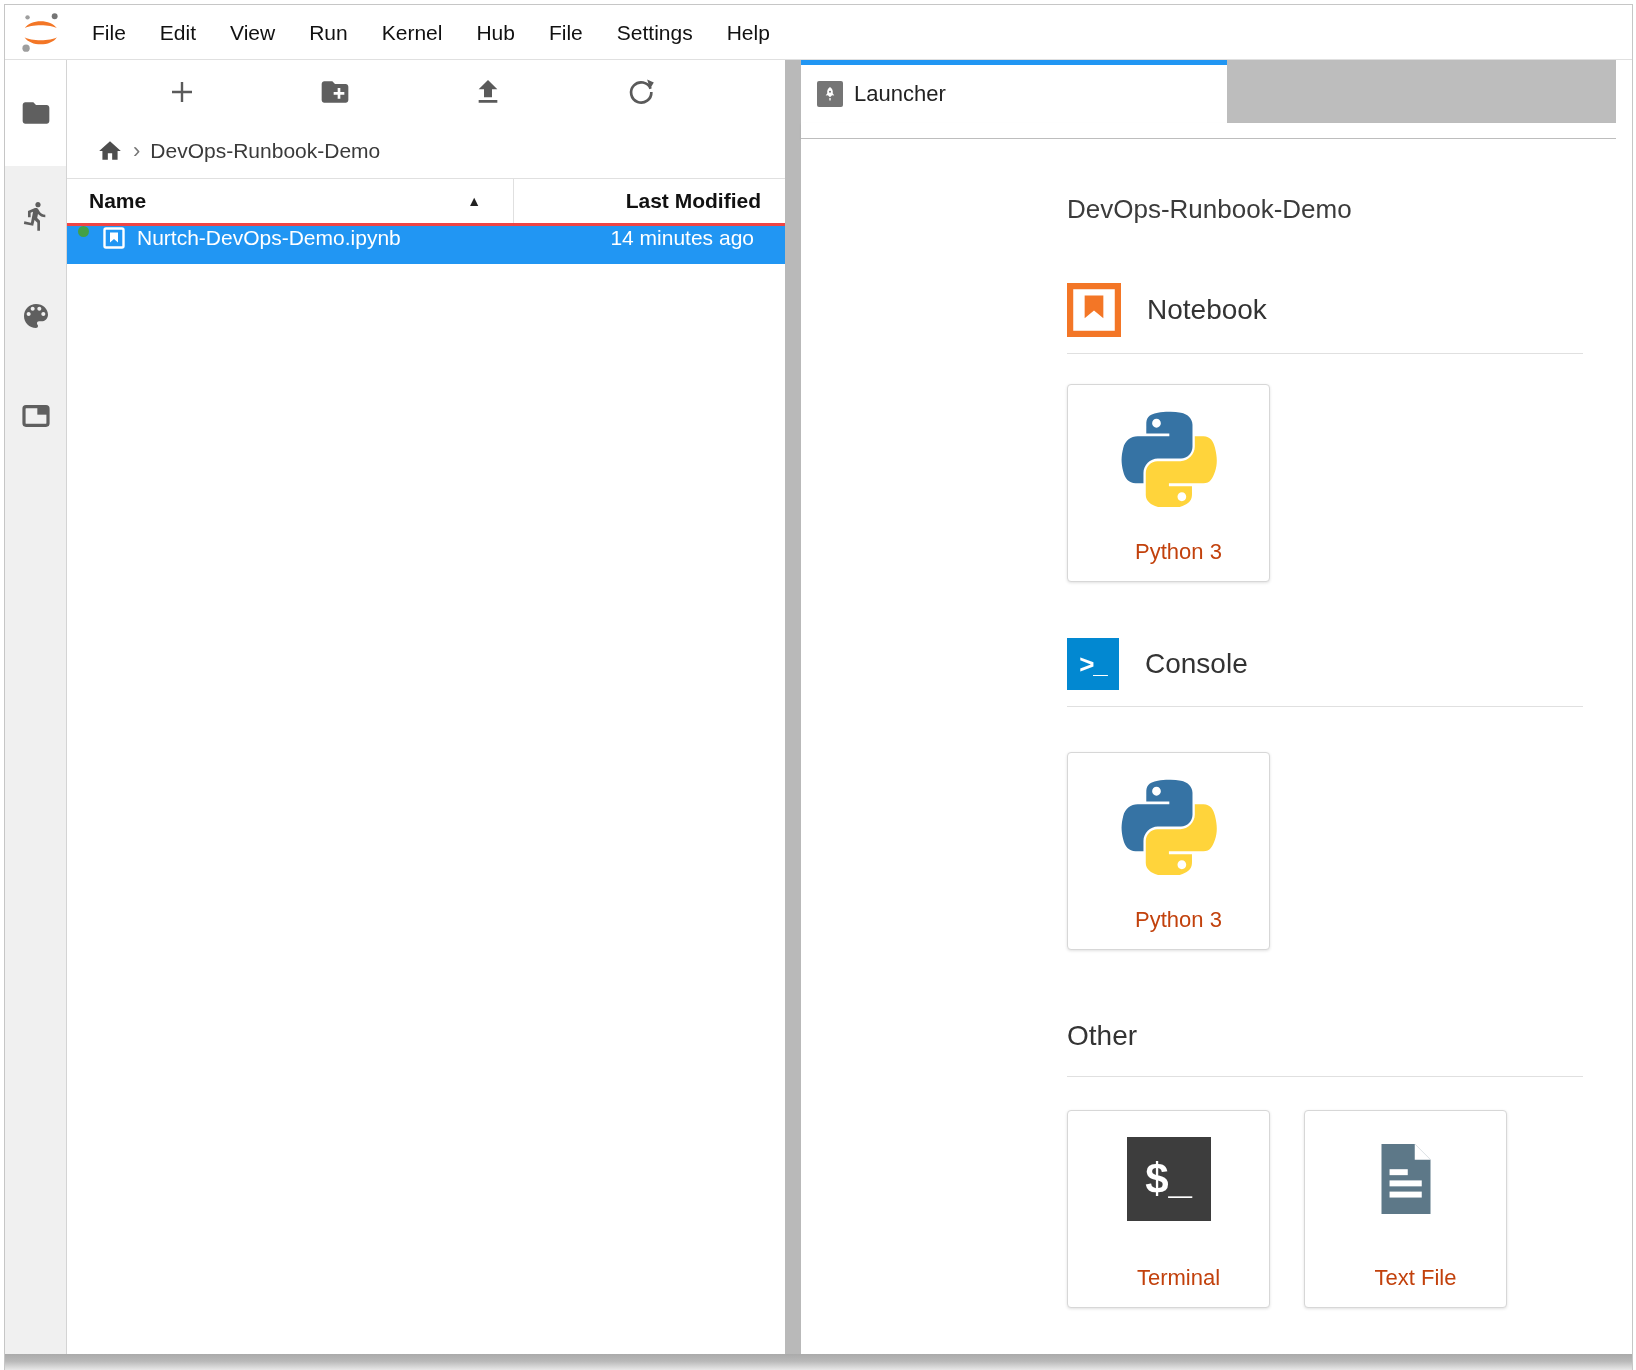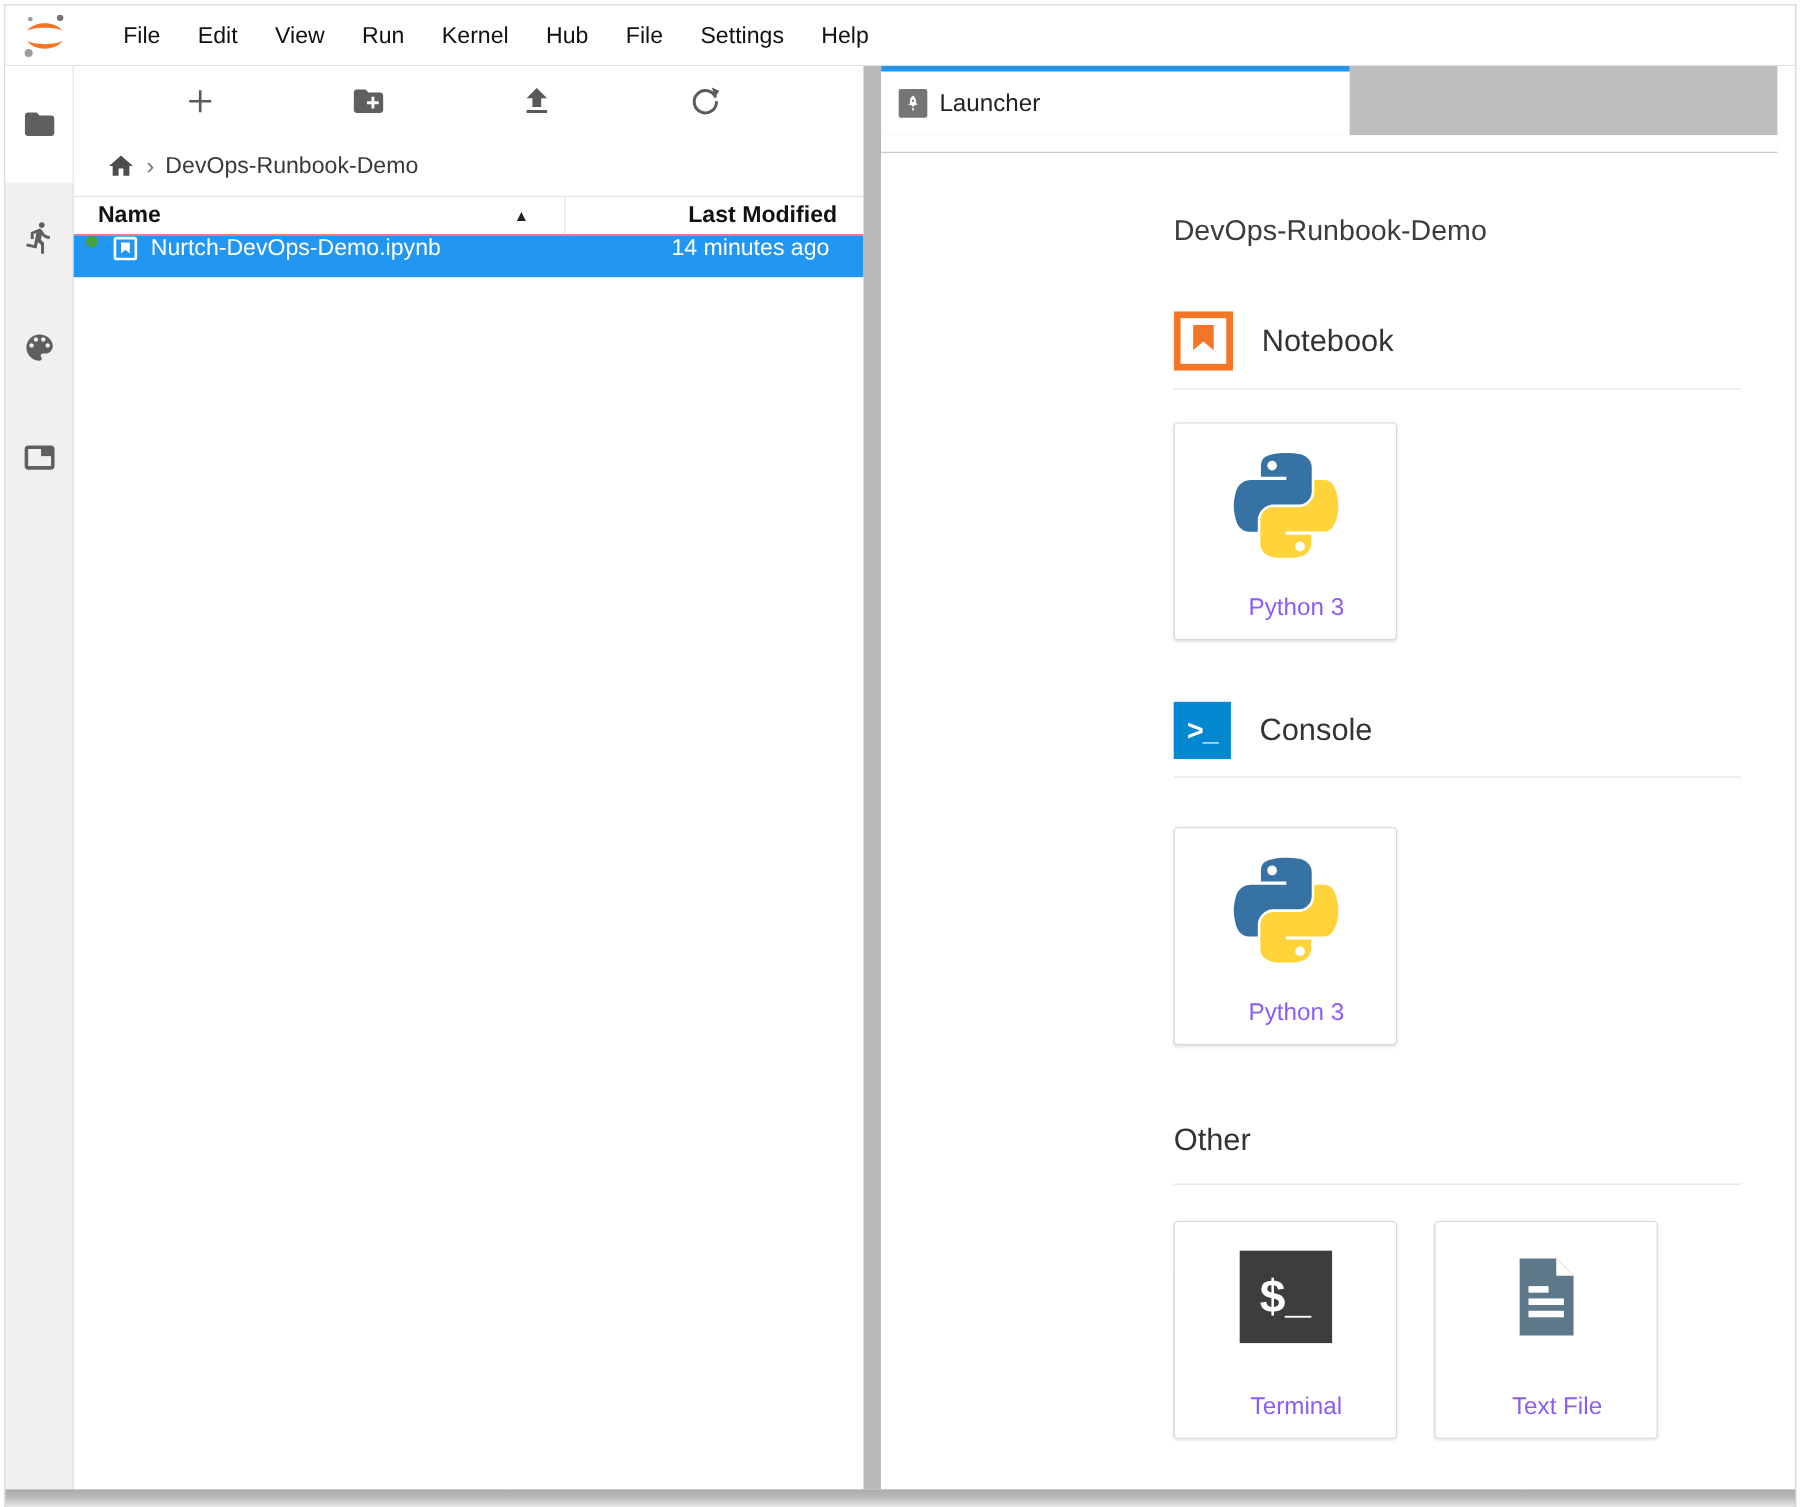--- a/index.html
+++ b/index.html
@@ -11,21 +11,21 @@
     color:#1a1a1a; overflow:hidden;
   }
   .window {
     position:absolute; left:4px; top:4px; right:3px; bottom:0;
     border:1px solid #c6c6c6; border-bottom:none;
     display:flex; flex-direction:column; background:#fff;
   }
   
   .menubar {
     height:55px; display:flex; align-items:center;
-    border-bottom:1px solid #e0e0e0; background:#fff; flex:0 0 auto;gap:20px;
+    border-bottom:1px solid #e0e0e0; background:#fff; flex:0 0 auto;
   }
   .logo { width:46px; height:46px; margin-left:12px; display:flex; align-items:center; justify-content:center; }
   .menu-items { display:flex; margin-left:12px; }
   .menu-item {
     padding:0 17px; font-size:21px; color:#111; cursor:default; line-height:55px;
   }
   
   .main { flex:1 1 auto; display:flex; min-height:0; }
   
   .activitybar {
@@ -34,21 +34,21 @@
   }
   .activity-item { height:100px; display:flex; align-items:center; justify-content:center; }
   .activity-item.active { height:106px; background:#ffffff; }
   
   .filebrowser { width:718px; background:#fff; flex:0 0 auto; display:flex; flex-direction:column; }
   .fb-toolbar { height:64px; display:flex; align-items:center; padding-left:97px; gap:117px; }
   .fb-toolbar .tb-btn { width:36px; height:36px; display:flex; align-items:center; justify-content:center; }
   .breadcrumb { height:54px; display:flex; align-items:center; padding-left:30px; font-size:21px; color:#3a3a3a; }
   .breadcrumb .crumb-sep { margin:0 10px; color:#777; font-size:22px; }
   .fb-header {
-    height:36px; border-top:1px solid #e0e0e0; border-bottom:1px solid #ef4444;
+    height:48px; border-top:1px solid #e0e0e0; border-bottom:3px solid #ef4444;
     display:flex; align-items:center; font-weight:bold; font-size:21px; color:#111;gap:16px;
   }
   .col-name { width:447px; display:flex; align-items:center; padding-left:22px; border-right:1px solid #e0e0e0; height:100%; }
   .col-name .sort { margin-left:auto; margin-right:32px; font-size:14px; color:#222; }
   .col-mod { flex:1; text-align:right; padding-right:24px; }
   .fb-row {
     height:38px; display:flex; font-size:21px; color:#fff;
     background:#2196f3;
   }
   .fb-row .run-dot { width:11px; height:11px; border-radius:50%; background:#43a047; margin-left:11px; flex:0 0 auto; }
@@ -81,21 +81,21 @@
   .section-divider { border:none; border-top:1px solid #e0e0e0; margin:16px 0 0 0; }
   .cards-row { display:flex; gap:34px; margin-top:30px; }
   .cards-row.console-row { margin-top:45px; }
   .cards-row.other-row { margin-top:33px; }
   .launch-card {
     width:203px; height:198px; background:#fff; border:1px solid #d7d7d7; border-radius:4px;
     box-shadow:0 1px 3px rgba(0,0,0,0.12);
     display:flex; flex-direction:column; align-items:center; justify-content:space-between;
     padding:26px 0 16px 0; cursor:pointer;
   }
-  .card-label { font-size:22px; color:#8b5cf6;margin-left:20px; }
+  .card-label { font-size:22px; color:#c2410c;margin-left:20px; }
   .console-square {
     width:52px; height:52px; background:#0288d1; display:flex; align-items:center; justify-content:center;
     color:#fff; font-weight:bold; font-size:26px; letter-spacing:-1px;
   }
   .terminal-square {
     width:84px; height:84px; background:#3d3d3d; display:flex; align-items:center; justify-content:center;
     color:#fff; font-weight:bold; font-size:42px; letter-spacing:0px; font-family:"Liberation Sans",sans-serif;
   }
   .other-heading { font-size:28px; color:#333; margin:70px 0 0 0; font-weight:normal; }
   .other-divider { margin-top:24px; }

